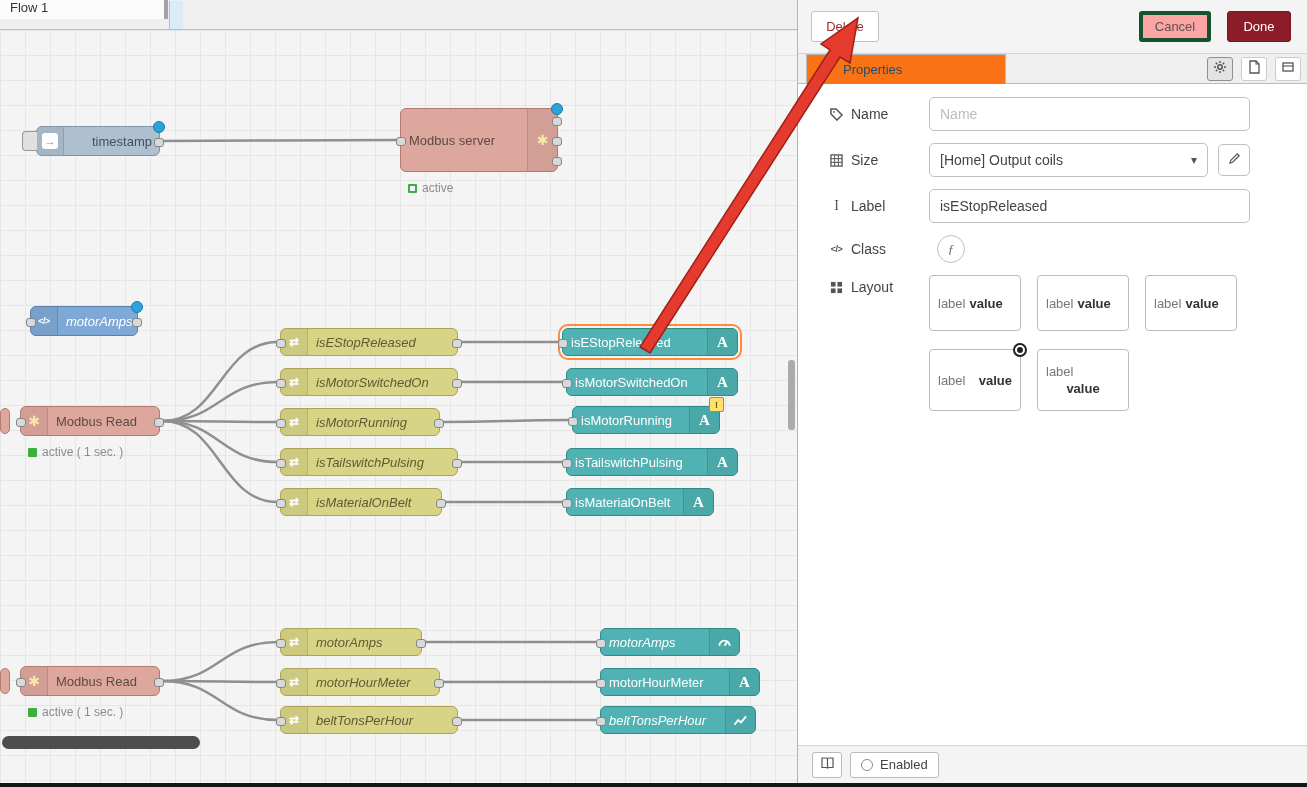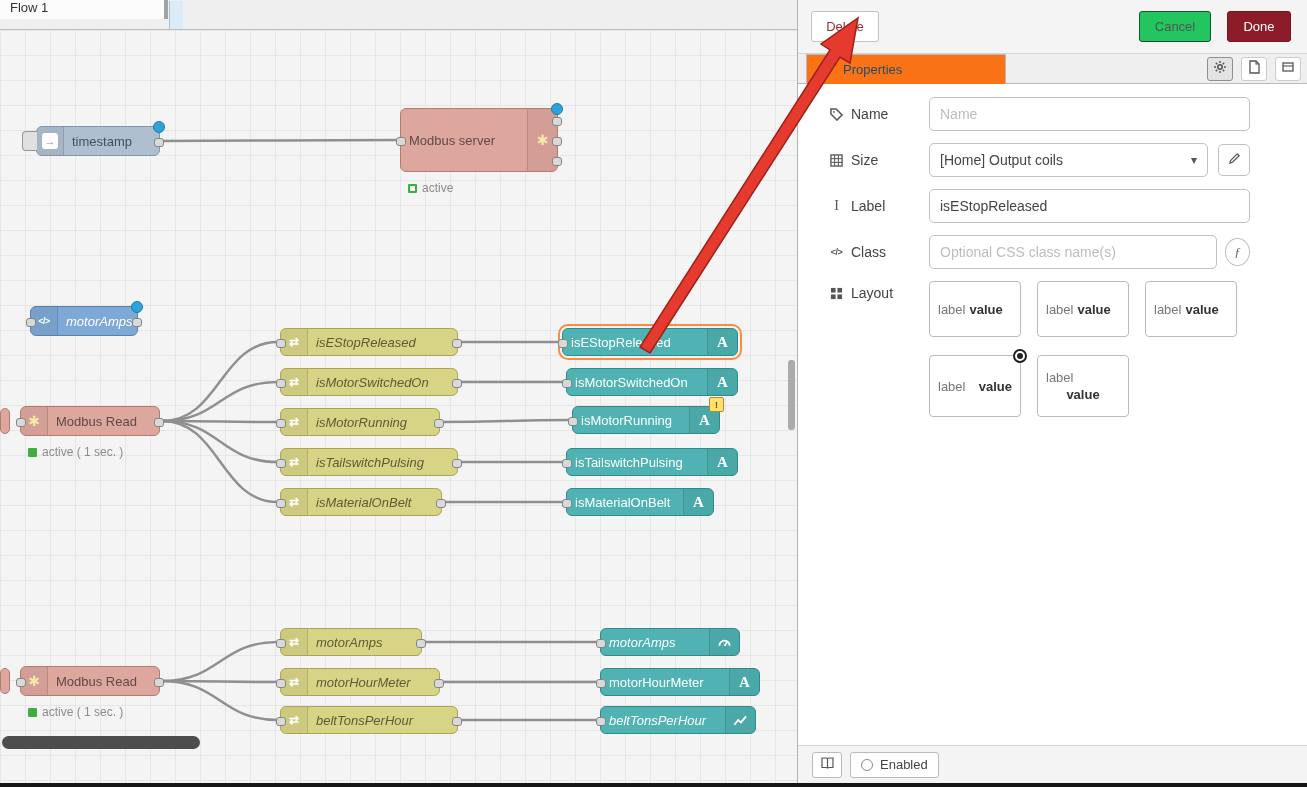--- a/index.html
+++ b/index.html
@@ -42,21 +42,21 @@
   .vscroll{position:absolute;left:788px;top:360px;width:7px;height:70px;background:#ababab;border-radius:3px;z-index:6;}
   .hscroll{position:absolute;left:2px;top:736px;width:198px;height:13px;background:#4d4d4d;border-radius:7px;z-index:6;}
 
   
   #panel{position:absolute;left:797px;top:0;width:510px;height:783px;background:#fff;border-left:1px solid #b3b3b3;box-sizing:border-box;z-index:7;}
   .p-header{height:30px;background:#f4f4f4;border-bottom:1px solid #e2e2e2;display:flex;align-items:center;padding-left:16px;
     font-weight:bold;font-size:14px;color:#6e3333;}
   .p-actions{height:53px;background:#f4f4f4;border-bottom:1px solid #d5d5d5;position:relative;}
   .btn{position:absolute;top:11px;height:31px;border-radius:3px;font-size:13px;box-sizing:border-box;font-family:inherit;cursor:pointer;}
   .btn-delete{left:13px;width:68px;background:#fff;border:1px solid #c3c3c3;color:#9e2c2c;}
-  .btn-cancel{right:96px;width:72px;background:#22c55e;border:1px solid #14532d;color:#555;}
+  .btn-cancel{right:96px;width:72px;background:#fca5a5;border:4px solid #14532d;color:#555;}
   .btn-done{right:16px;width:64px;background:#8c1c27;border:1px solid #7a1520;color:#fff;}
   .p-tabs{height:29px;background:#efefef;border-bottom:1px solid #bbb;position:relative;}
   .p-tab{position:absolute;left:8px;top:0;width:200px;height:30px;background:#f97316;border:1px solid #bbb;border-bottom:none;
     display:flex;align-items:center;padding-left:36px;font-size:13px;color:#1f4e6e;box-sizing:border-box;z-index:2;}
   .ptool{position:absolute;top:3px;width:26px;height:24px;border:1px solid #ccc;border-radius:3px;background:#fff;
     display:flex;align-items:center;justify-content:center;box-sizing:border-box;}
   .ptool.pressed{background:#e3e3e3;border-color:#8f8f8f;}
   .p-content{padding:13px 57px 0 31px;}
   .row{display:flex;align-items:center;margin-bottom:12px;}
   .row.top{align-items:flex-start;}
@@ -129,21 +129,21 @@
       <path d="M458 720 C528 720 528 720 598 720" stroke="#8f8f8f"></path>
     </svg>
   <div id="nodes-layer">
       <div class="fnode" style="left: 0px; top: 408px; width: 10px; height: 26px; background: rgb(222, 167, 158); border-color: rgb(179, 124, 115);"></div>
       <div class="fnode" style="left: 0px; top: 668px; width: 10px; height: 26px; background: rgb(222, 167, 158); border-color: rgb(179, 124, 115);"></div>
       <div class="fnode" style="left: 36px; top: 126px; width: 124px; height: 30px; background: rgb(174, 191, 208); border-color: rgb(129, 149, 168);">
         <div class="inject-btn" style="top: 4px;"></div>
         <div class="nicon ileft">
           <span class="inj-sq">→</span>
         </div>
-        <span class="nlabel" style="color: rgb(65, 80, 94);">timestamp</span>
+        <span class="nlabel" style="color: rgb(65, 80, 94); margin-left: 20px;">timestamp</span>
         <div class="port pr" style="top: 10.5px;"></div>
         <span class="changed-dot" style="background: rgb(45, 163, 220);"></span>
       </div>
       <div class="fnode" style="left: 400px; top: 108px; width: 158px; height: 64px; background: rgb(222, 167, 158); border-color: rgb(179, 124, 115);">
         <span class="nlabel" style="color: rgb(93, 74, 69);">Modbus server</span>
         <div class="nicon iright">
           <span class="ast">✱</span>
         </div>
         <div class="port pl" style="top: 27.5px;"></div>
         <div class="port pr" style="top: 7.5px;"></div>
@@ -409,21 +409,20 @@
       <input class="tinput" value="isEStopReleased" style="">
     </div>
 
     <div class="row">
       <div class="row-label">
         <span class="ficon">
             <span class="codetxt">&lt;/&gt;</span>
           </span>
         <span>Class</span>
       </div>
-      <input class="tinput" placeholder="Optional CSS class name(s)" style="">
       <div class="fx-btn">
         <span>ƒ</span>
       </div>
     </div>
 
     <div class="row top">
       <div class="row-label" style="margin-top:4px;">
         <span class="ficon">
           <svg width="13" height="13" viewBox="0 0 14 14">
               <rect x="1" y="1" width="5" height="5" fill="#555"></rect>

